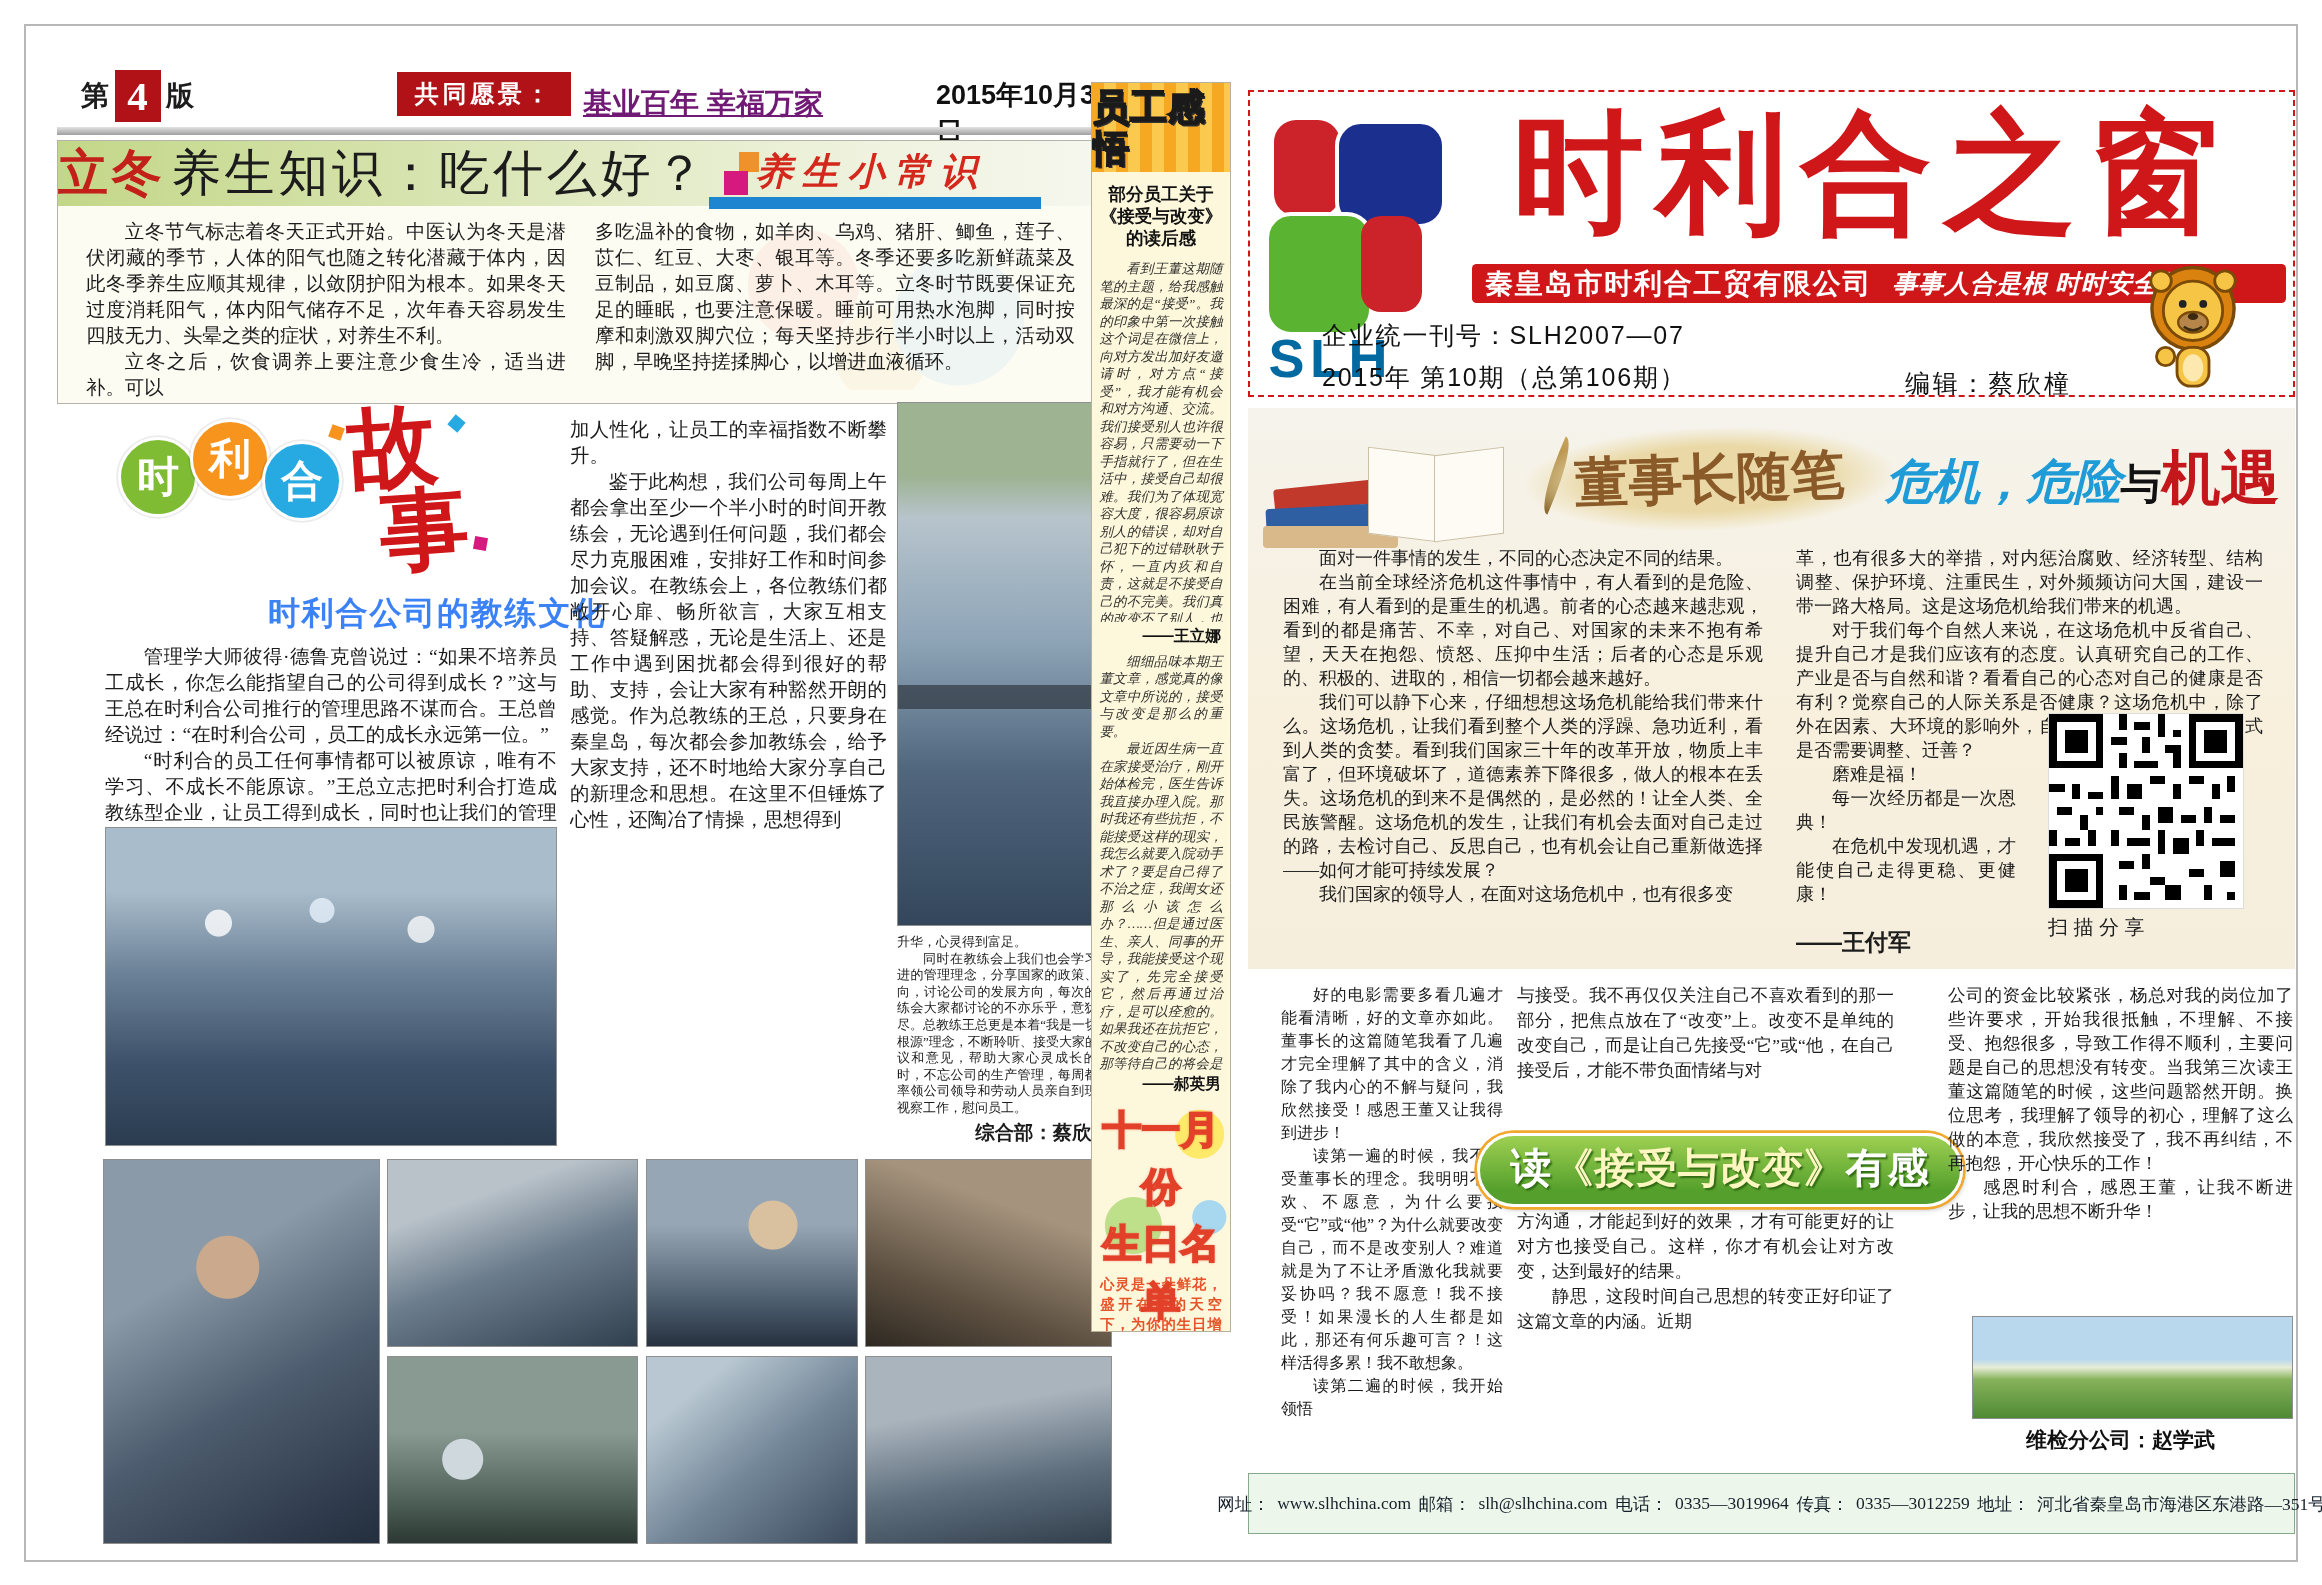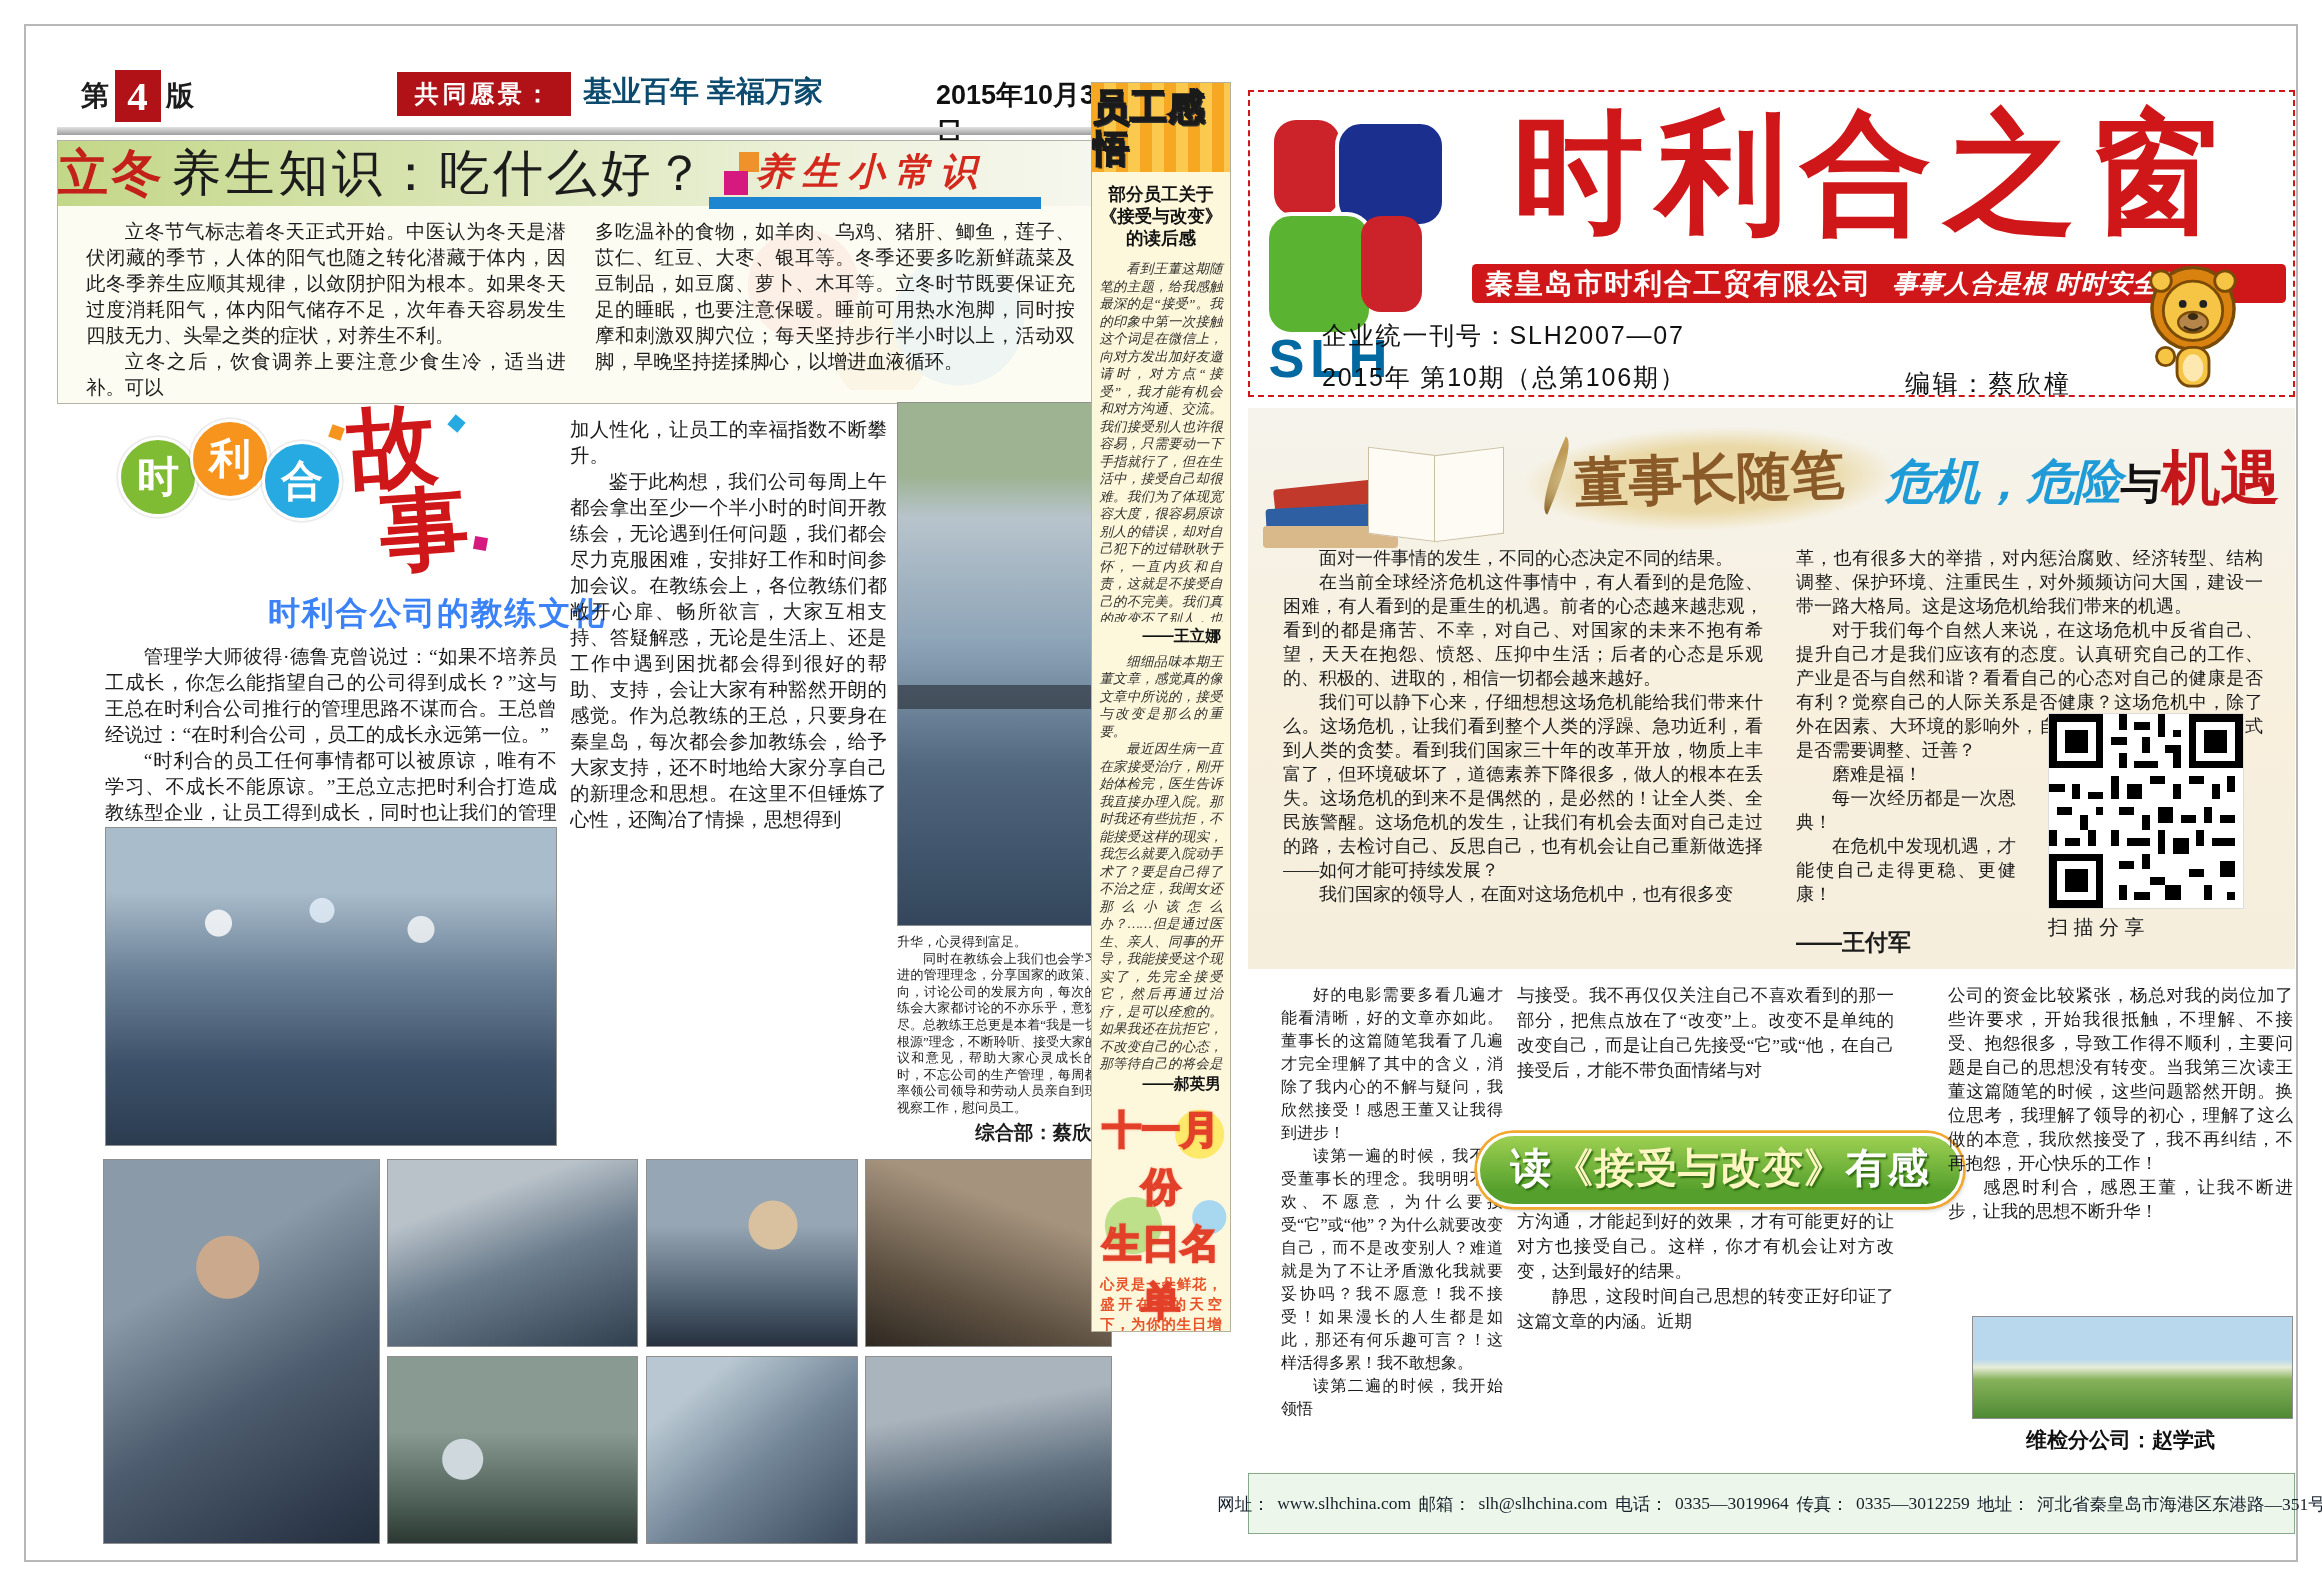--- a/index.html
+++ b/index.html
@@ -7,21 +7,21 @@
         font-family:"Liberation Serif","DejaVu Serif",serif;color:#1c1c1c;}
   .page::before{content:'';position:absolute;inset:24px;border:2.8px solid #b8b8b8;pointer-events:none;}
 
   
   .ed-row{position:absolute;left:81px;top:70px;width:1034px;height:54px;}
   .ed-prefix,.ed-suffix{font-family:"Liberation Sans",sans-serif;font-weight:bold;font-size:28px;vertical-align:middle;}
   .ed-num{display:inline-block;width:46px;height:52px;background:#b01218;color:#fff;text-align:center;
           font:bold 41px/52px "Liberation Serif",serif;margin:0 5.5px;vertical-align:middle;}
   .vision-box{position:absolute;left:316px;top:1.8px;width:174px;height:44px;background:#b01218;color:#fff;
           font:bold 24px/44px "Liberation Sans",sans-serif;text-align:center;letter-spacing:3.7px;}
-  .vision-text{position:absolute;left:502px;top:1px;font:bold 29px/41px "Liberation Sans",sans-serif;color:#0c4a6e;}
+  .vision-text{position:absolute;left:502px;top:13px;font:bold 29px/41px "Liberation Sans",sans-serif;color:#701a75;text-decoration:underline;}
   .date-text{position:absolute;left:855px;top:7.4px;font:bold 27px/37px "Liberation Sans",sans-serif;color:#111;}
   .gray-rule{position:absolute;left:57px;top:127px;width:1054px;height:8.3px;
           background:linear-gradient(#e2e2e2,#9f9f9f);}
 
   
   .health-box{position:absolute;left:57px;top:140px;width:1054px;height:262px;border:0.9px solid #b4b4ab;
           background:#fdfcf3;}
   .health-box .deco{position:absolute;right:37px;top:74px;width:388px;height:175px;opacity:.25;
           background:radial-gradient(circle at 30% 40%,#f6c9c0 0 55px,transparent 56px),
                      radial-gradient(circle at 70% 60%,#c9e4f2 0 65px,transparent 66px),

